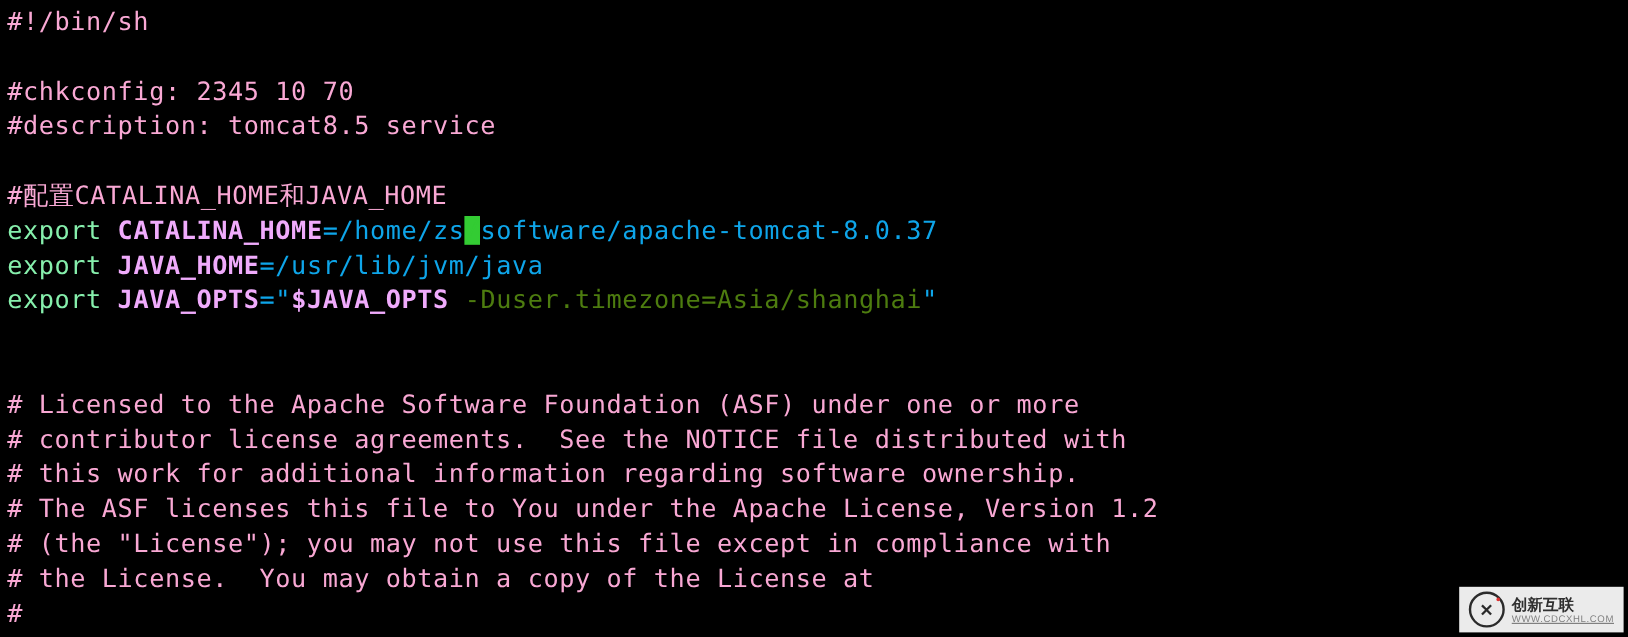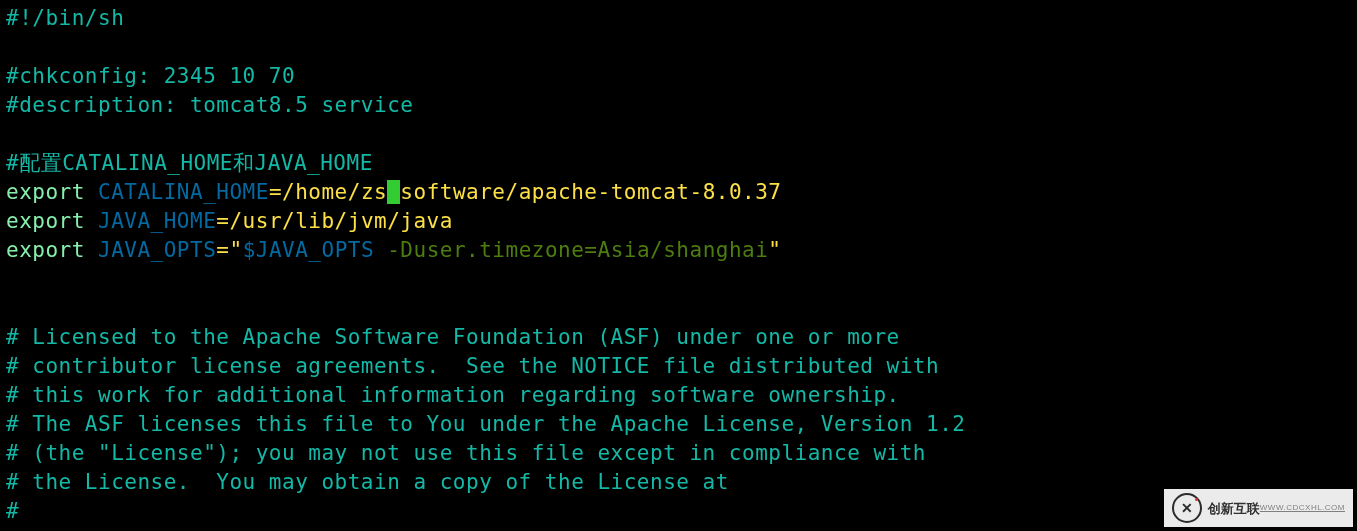--- a/index.html
+++ b/index.html
@@ -14,24 +14,24 @@
   pre.editor {
     margin: 0;
     padding: 4px 6px;
     font-family: "DejaVu Sans Mono", Consolas, monospace;
     font-size: 21px;
     line-height: 29px;
     white-space: pre;
     color: #fff;
     letter-spacing: 0.5px;
   }
-  .c-blue   { color: #14b8a6; } 
+  .c-blue   { color: #f9a8d4; } 
   .c-yellow { color: #86efac; } 
-  .c-cyan   { color: #0369a1; } 
-  .c-white  { color: #fde047; }
+  .c-cyan   { color: #f0abfc; font-weight: bold; } 
+  .c-white  { color: #0ea5e9; }
   .c-red    { color: #4d7c0f; }
   .c-cursor { background: #33cc33; color:#33cc33; }
   .logo {
     position: absolute;
     right: 4px;
     bottom: 4px;
     background: rgba(255,255,255,0.92);
     padding: 4px 8px;
     display: flex;
     align-items: center;
@@ -52,21 +52,21 @@
     position:relative;
   }
   .logo-mark::after{
     content:"";
     width:3px;height:3px;border-radius:50%;
     background:#e03030;
     position:absolute; right:2px; top:3px;
   }
   .logo-text {
     display:flex;
-    flex-direction:row;
+    flex-direction:column;
     line-height:1;
   }
   .logo-text .t1{ font-size:13px; font-weight:600; color:#303030;}
   .logo-text .t2{ font-size:8px;  color:#808080; letter-spacing:0.5px; margin-top:2px;text-decoration:underline;}
 </style>
 </head>
 <body>
 
 <pre class="editor"><span class="c-blue">#!/bin/sh</span>
 

